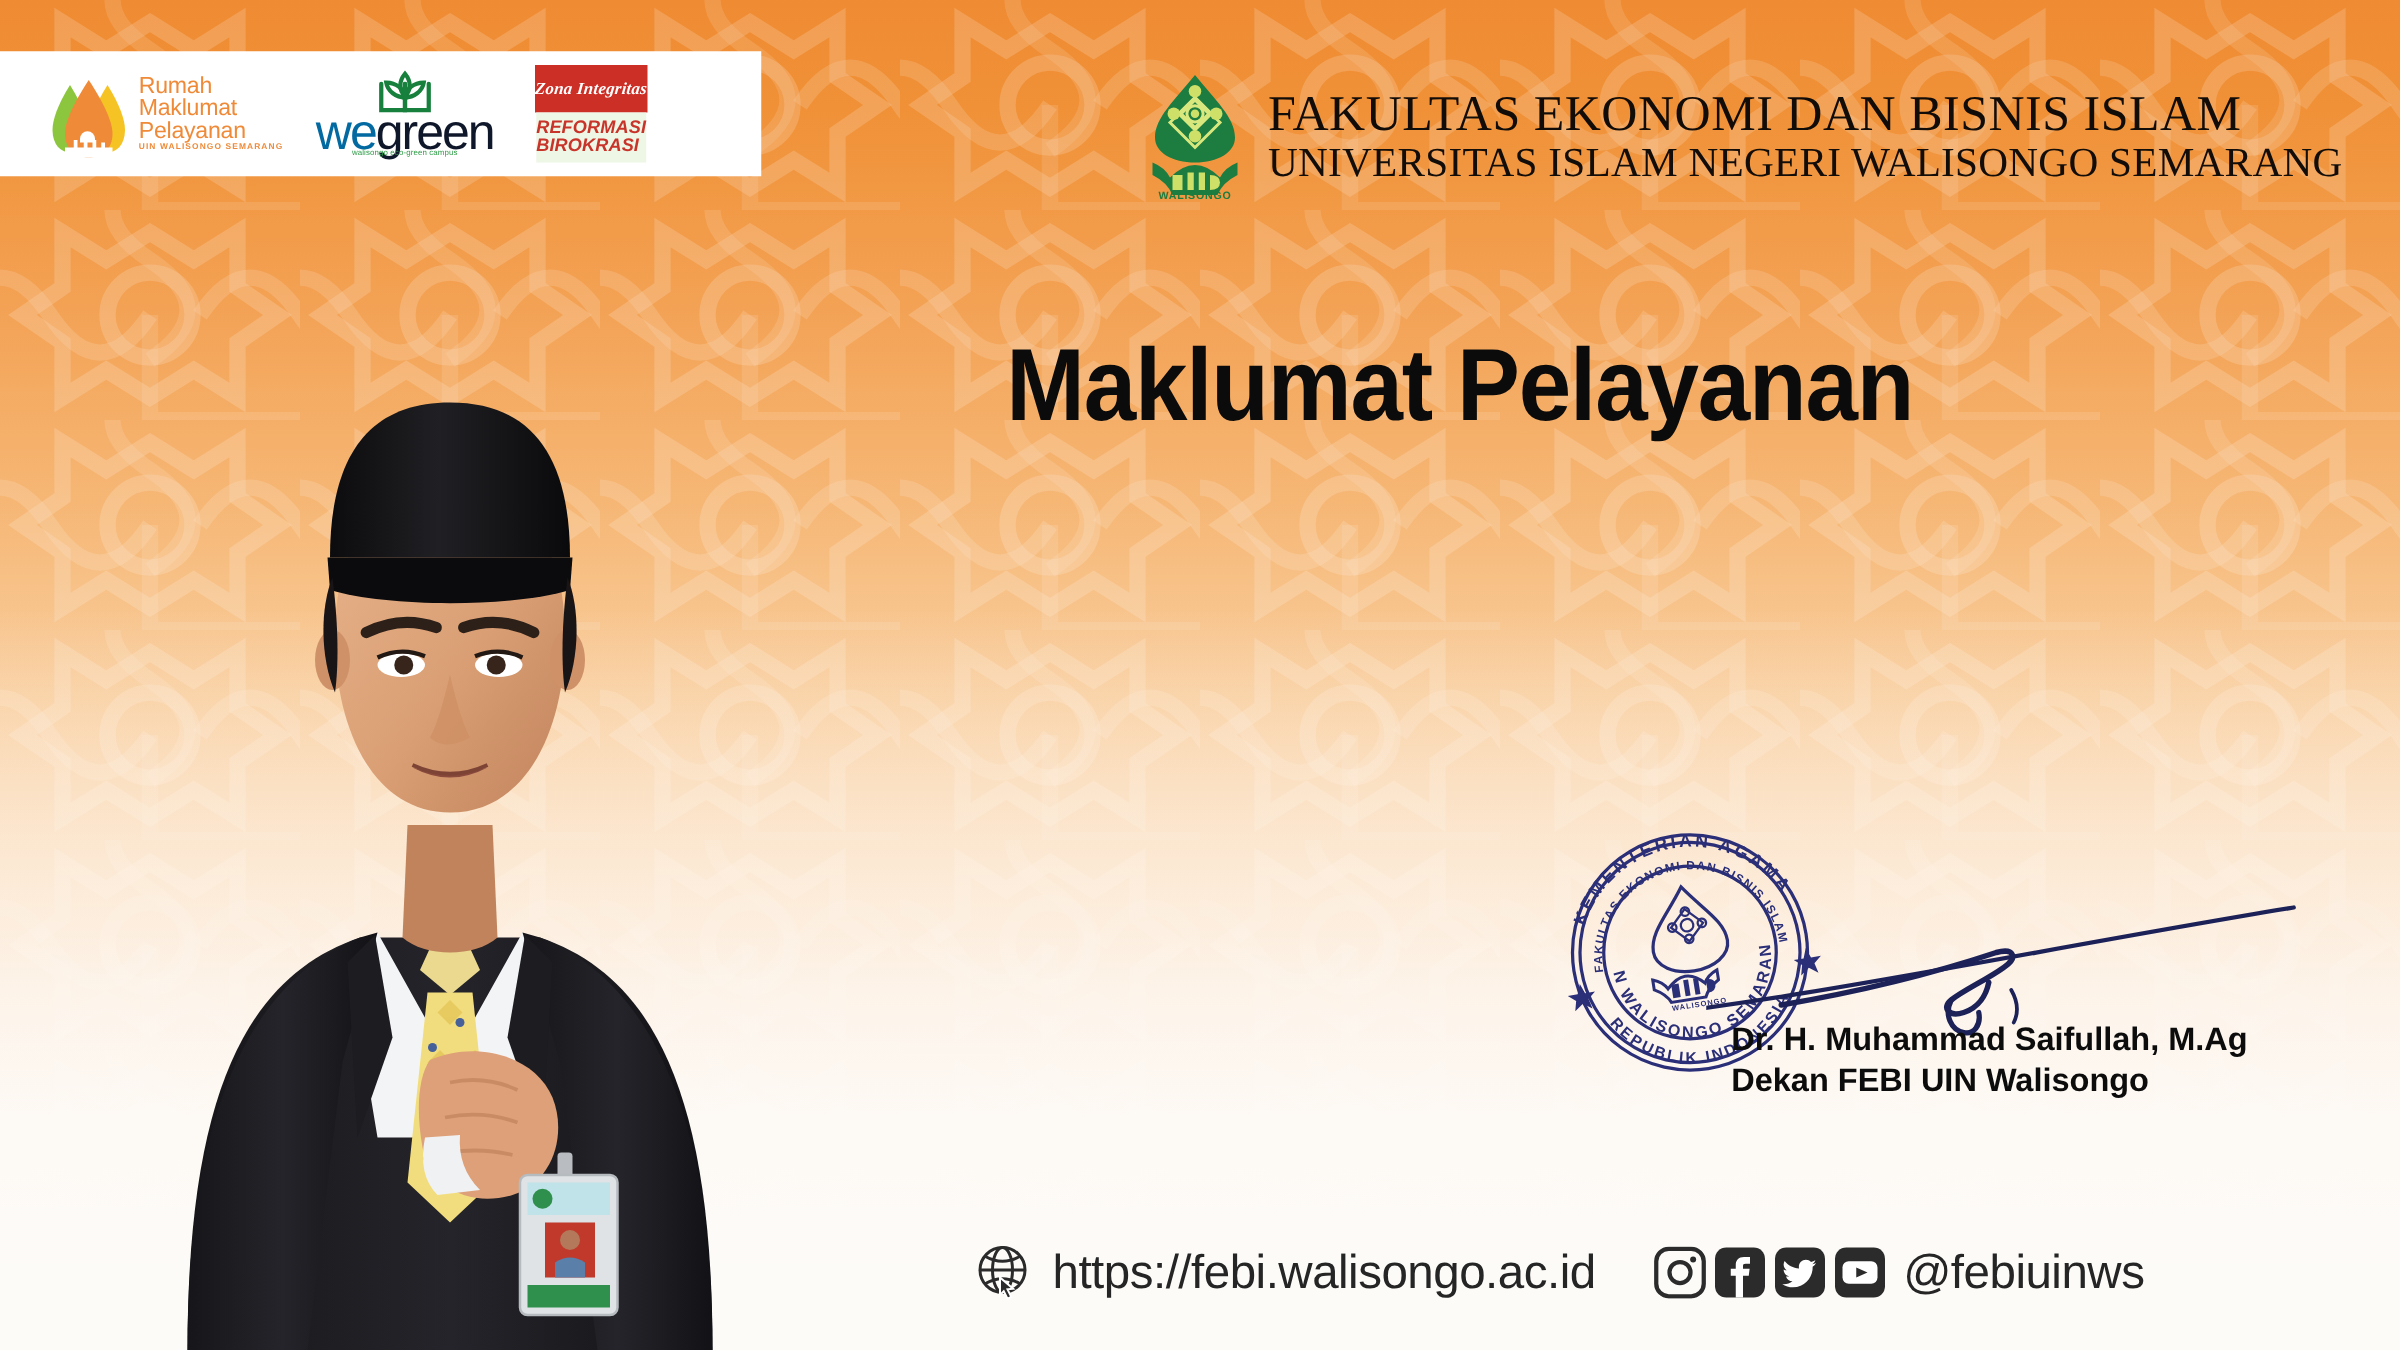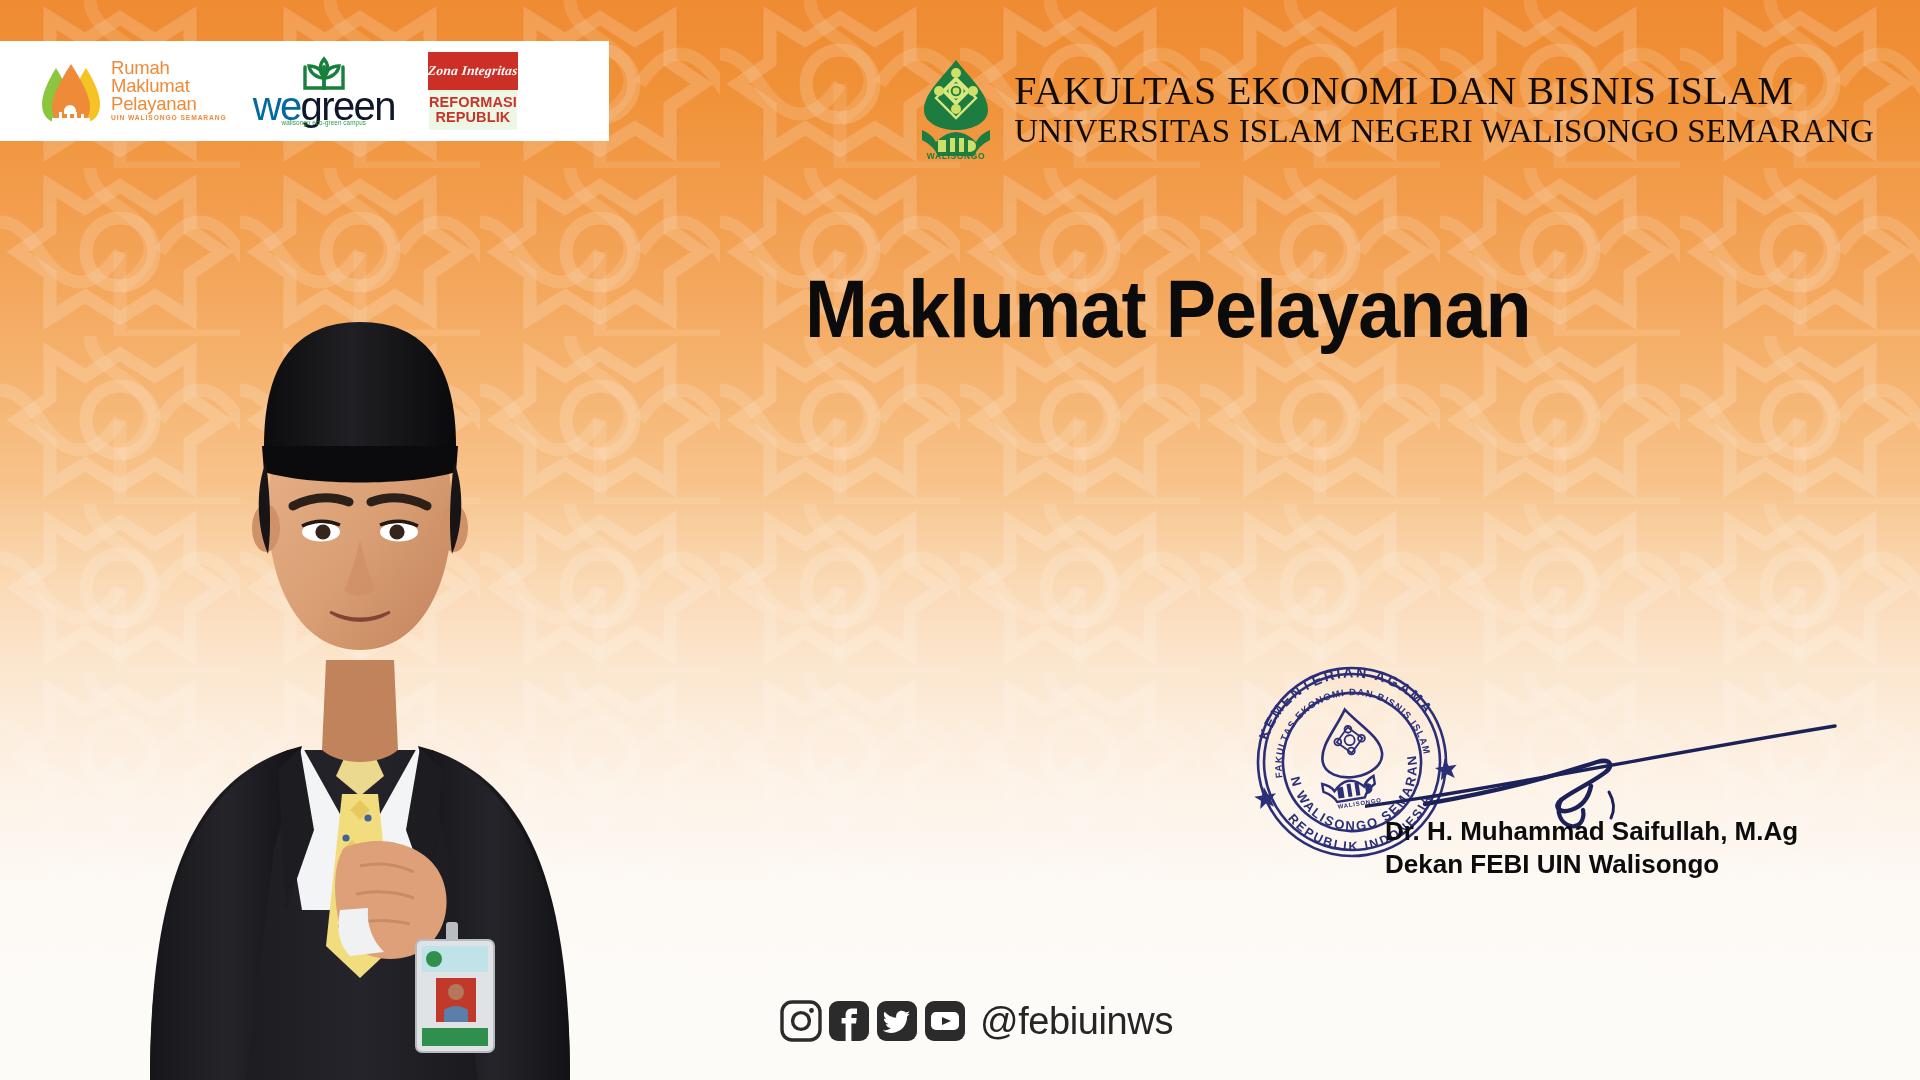--- a/index.html
+++ b/index.html
@@ -71,21 +71,21 @@
   .wg-word .tag{font-size:6.3px;color:#2e9b46;letter-spacing:.1px;margin-top:-3px;}
 
   
   .zi{margin-left:26px;width:104px;display:flex;flex-direction:column;}
   .zi-top{background:#cc2f26;height:38px;display:flex;align-items:center;justify-content:center;}
   .zi-top span{
     color:#fff;font-family:"Liberation Serif",serif;font-style:italic;font-weight:700;
     font-size:13.5px;letter-spacing:.2px;transform:skewX(-6deg);
   }
   .zi-bot{background:#eef7e6;height:40px;display:flex;flex-direction:column;
-    align-items:center;justify-content:center;line-height:1.02;}
+    align-items:flex-start;justify-content:center;line-height:1.02;font-style:italic;}
   .zi-bot span{color:#c8342a;font-size:14.5px;font-weight:700;letter-spacing:.1px;}
 
   
   .faculty{
     position:absolute;right:46px;top:58px;
     display:flex;align-items:center;gap:14px;
   }
   .uin-mark{width:88px;height:104px;flex:none;}
   .faculty-text{display:flex;flex-direction:column;}
   .faculty-text .t1{
@@ -212,21 +212,21 @@
         <span class="tag">walisongo eco-green campus</span>
       </div>
     </div>
 
     <div class="slot zi">
       <div class="zi-top">
         <span>Zona Integritas</span>
       </div>
       <div class="zi-bot">
         <span>REFORMASI</span>
-        <span>REPUBLIK</span>
+        <span>BIROKRASI</span>
       </div>
     </div>
   </div>
 
   <div class="faculty">
     <div class="uin-mark">
       <svg viewBox="0 0 88 104" xmlns="http://www.w3.org/2000/svg">
         <path d="M44 2 C60 22 76 36 76 52 C76 64 62 72 44 72 C26 72 12 64 12 52 C12 36 28 22 44 2 Z" fill="#1d7c3f"></path>
         <g fill="none" stroke="#d9e87e" stroke-width="2.4">
           <path d="M44 20 L57 33 L44 46 L31 33 Z"></path>
@@ -429,20 +429,35 @@
     </div>
 
     <div class="sig-names">
       <div>Dr. H. Muhammad Saifullah, M.Ag</div>
       <div>Dekan FEBI UIN Walisongo</div>
     </div>
   </div>
 
   <div class="footer">
 
+    <div class="fgroup">
+      <span>
+        <svg class="globe" viewBox="0 0 48 48" xmlns="http://www.w3.org/2000/svg">
+          <g fill="none" stroke="#2b2b2b" stroke-width="2.4">
+            <circle cx="22" cy="22" r="18"></circle>
+            <ellipse cx="22" cy="22" rx="8" ry="18"></ellipse>
+            <path d="M4 22 h36"></path>
+              <path d="M8 11 q14 8 28 0"></path>
+              <path d="M8 33 q14 -8 28 0"></path>
+          </g>
+          <path d="M20 28 l0 14 3 -3 3 6 3 -1.5 -3 -6 4.5 -0.5 z" fill="#2b2b2b" stroke="#ffffff" stroke-width="1.6"></path>
+        </svg>
+      </span>
+      <span class="ftext">https://febi.walisongo.ac.id</span>
+    </div>
 
     <div class="fgroup">
       <span class="socials">
         <span>
           <svg class="ic" viewBox="0 0 42 42" xmlns="http://www.w3.org/2000/svg">
             <rect x="2" y="2" width="38" height="38" rx="10" fill="none" stroke="#2b2b2b" stroke-width="3.4"></rect>
             <circle cx="21" cy="21" r="8.4" fill="none" stroke="#2b2b2b" stroke-width="3.4"></circle>
             <circle cx="31.5" cy="10.5" r="2.4" fill="#2b2b2b"></circle>
           </svg>
         </span>

